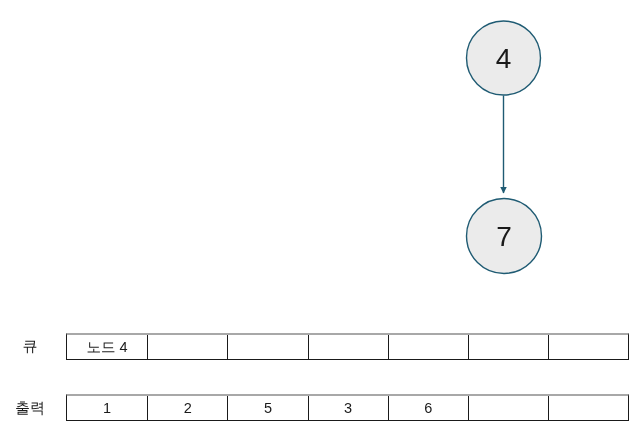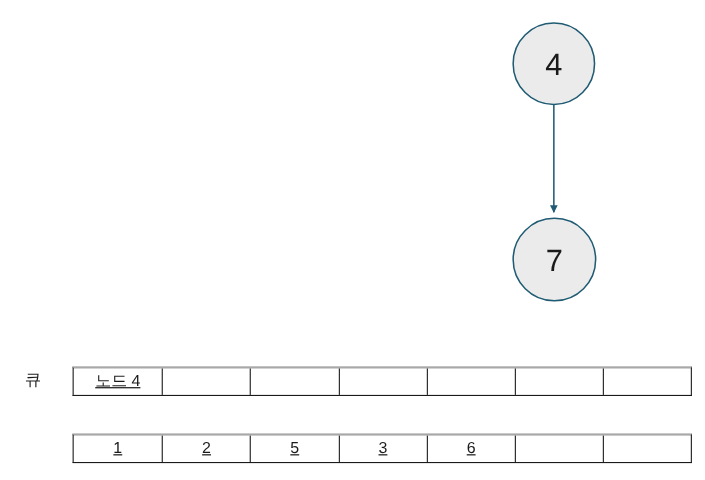--- a/index.html
+++ b/index.html
@@ -39,21 +39,20 @@
   .queue-label  { top: 333px; }
   .output-label { top: 395px; }
 
   .bar {
     position: absolute;
     left: 66px;
     display: flex;
     border: 1.4px solid #1a1a1a;
     border-top: 2.2px solid #a8a8a8;
     background: #ffffff;
-    text-decoration: underline;
   }
   .queue-bar  { top: 333px; }
   .output-bar { top: 394px; }
 
   .cell {
     width: 80.2px;
     height: 24px;
     line-height: 24px;
     text-align: center;
     font-size: 14.5px;
@@ -89,20 +88,21 @@
   <div class="bar queue-bar">
     <div class="cell">노드 4</div>
     <div class="cell"></div>
     <div class="cell"></div>
     <div class="cell"></div>
     <div class="cell"></div>
     <div class="cell"></div>
     <div class="cell"></div>
   </div>
 
+  <div class="row-label output-label">출력</div>
 
   <div class="bar output-bar">
     <div class="cell">1</div>
     <div class="cell">2</div>
     <div class="cell">5</div>
     <div class="cell">3</div>
     <div class="cell">6</div>
     <div class="cell"></div>
     <div class="cell"></div>
   </div>

